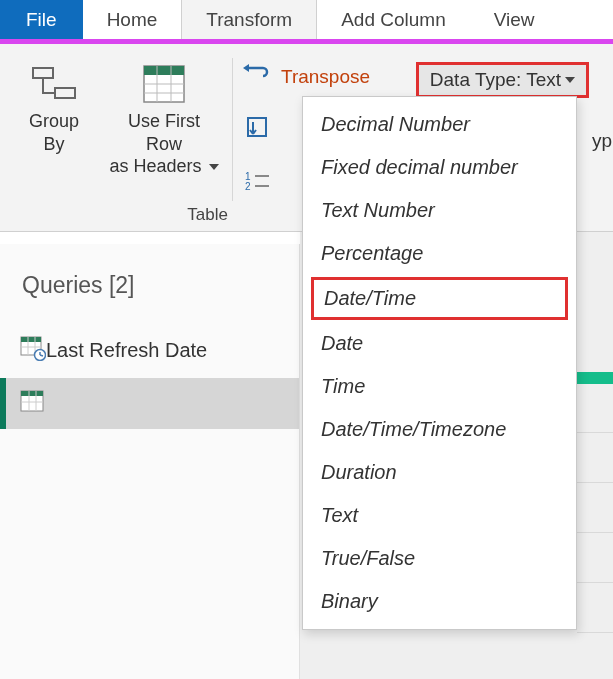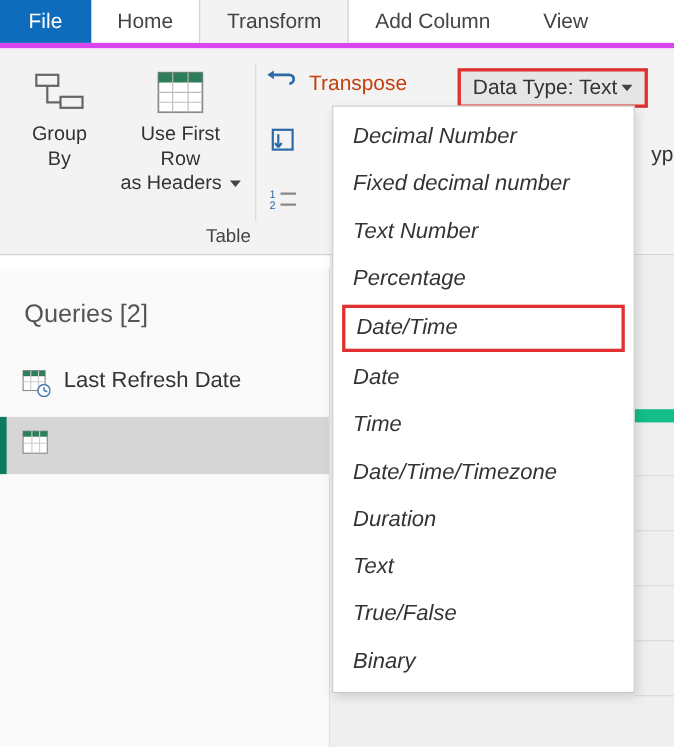--- a/index.html
+++ b/index.html
@@ -148,22 +148,22 @@
     background: #fafafa;
     border-right: 1px solid #e0e0e0;
   }
   .queries-header {
     font-size: 23px;
     color: #555;
     padding: 28px 22px 24px 22px;
   }
   .query-row {
     display: flex;
-    align-items: flex-start;
-    gap: 12px;
+    align-items: center;
+    gap: 0;
     padding: 12px 14px 12px 20px;
     font-size: 20px;
     color: #333;
     cursor: pointer;
   }
   .query-row.selected {
     background: #d6d6d6;
     border-left: 6px solid #0c7a5b;
     padding-left: 14px;
   }

